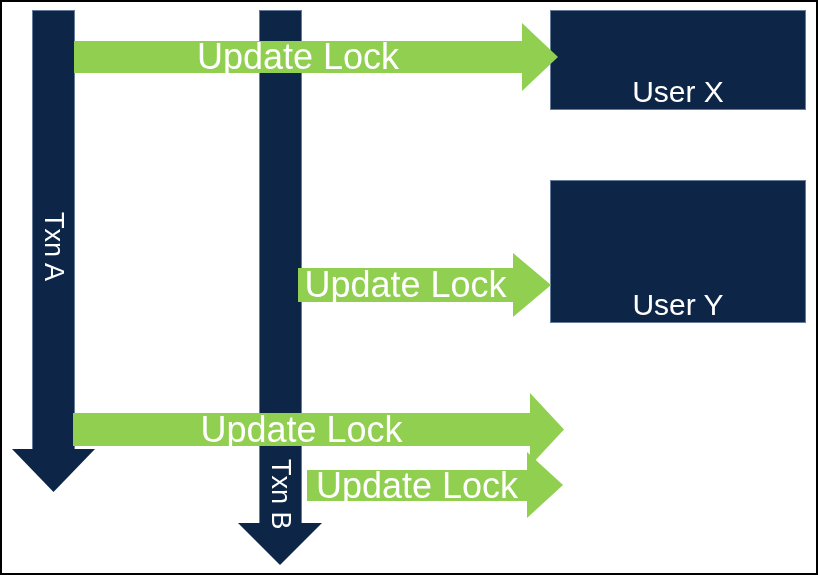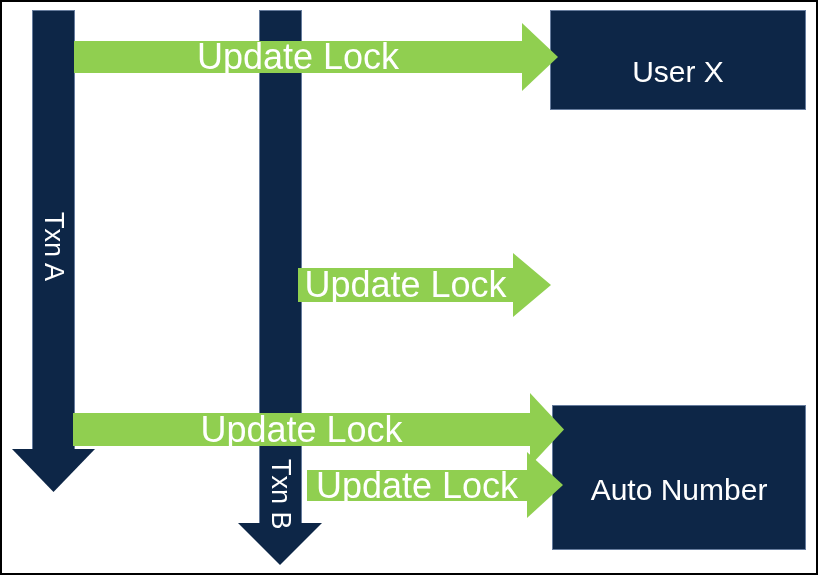--- a/index.html
+++ b/index.html
@@ -41,21 +41,21 @@
     z-index:2;
     white-space:nowrap;
   }
   .box{
     position:absolute;
     background:var(--navy,#0d2647);
     border:1px solid rgba(150,170,205,.65);
     box-sizing:border-box;
     color:var(--label_text,#fff);
     font-size:30px;
-    display:flex;justify-content:center;align-items:center;
+    display:flex;justify-content:center;align-items:flex-end;
     padding-top:24px;
     z-index:1;
     white-space:nowrap;
   }
   
   #txn-a-bar{left:30px;top:8px;width:43px;height:441px;}
   #txn-b-bar{left:257px;top:8px;width:43px;height:514px;}
   #txn-a-head{left:10px;top:447px;}
   #txn-b-head{left:236px;top:521px;}
   #txn-a-label{left:30px;top:189px;width:43px;height:112px;line-height:43px;}
@@ -87,22 +87,22 @@
 
   <div id="txn-b-bar" class="navy-bar"></div>
   <svg id="txn-b-head" class="head-svg z1" width="84" height="42" viewBox="0 0 84 42">
     <polygon class="head-navy" points="0,0 84,0 42,42"></polygon>
   </svg>
   <div id="txn-b-label" class="vlabel">Txn B</div>
 
   <div id="box-user-x" class="box">
     <span>User X</span>
   </div>
-  <div id="box-auto-number" class="box">
-    <span>Auto Number</span>
+  <div id="box-user-y" class="box">
+    <span>User Y</span>
   </div>
 
   <div id="arrow-1-bar" class="green-bar">
     <span>Update Lock</span>
   </div>
   <svg id="arrow-1-head" class="head-svg z2" width="36" height="68" viewBox="0 0 36 68">
     <polygon class="head-green" points="0,0 36,34 0,68"></polygon>
   </svg>
 
   <div id="arrow-2-bar" class="green-bar">

